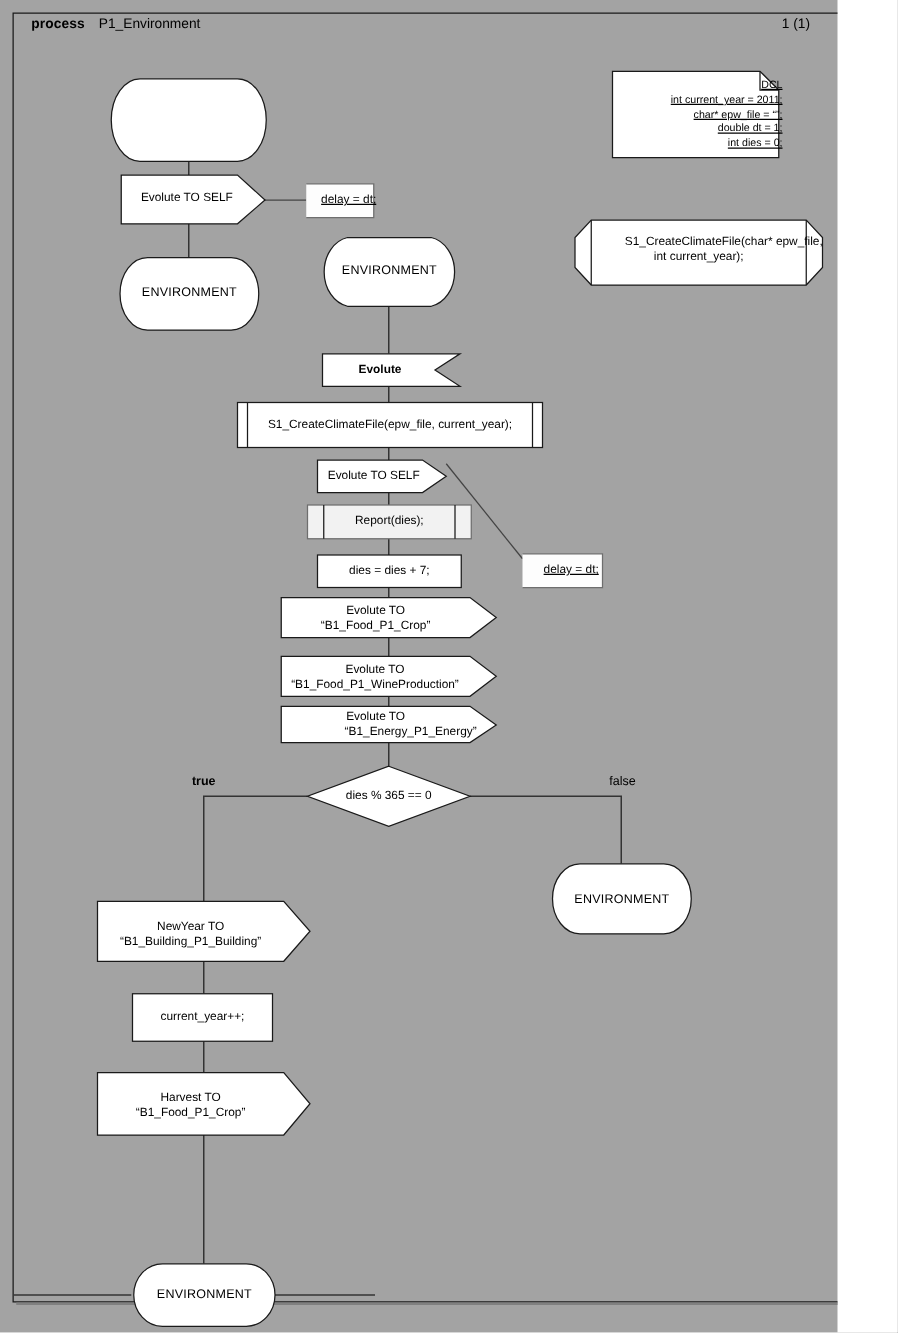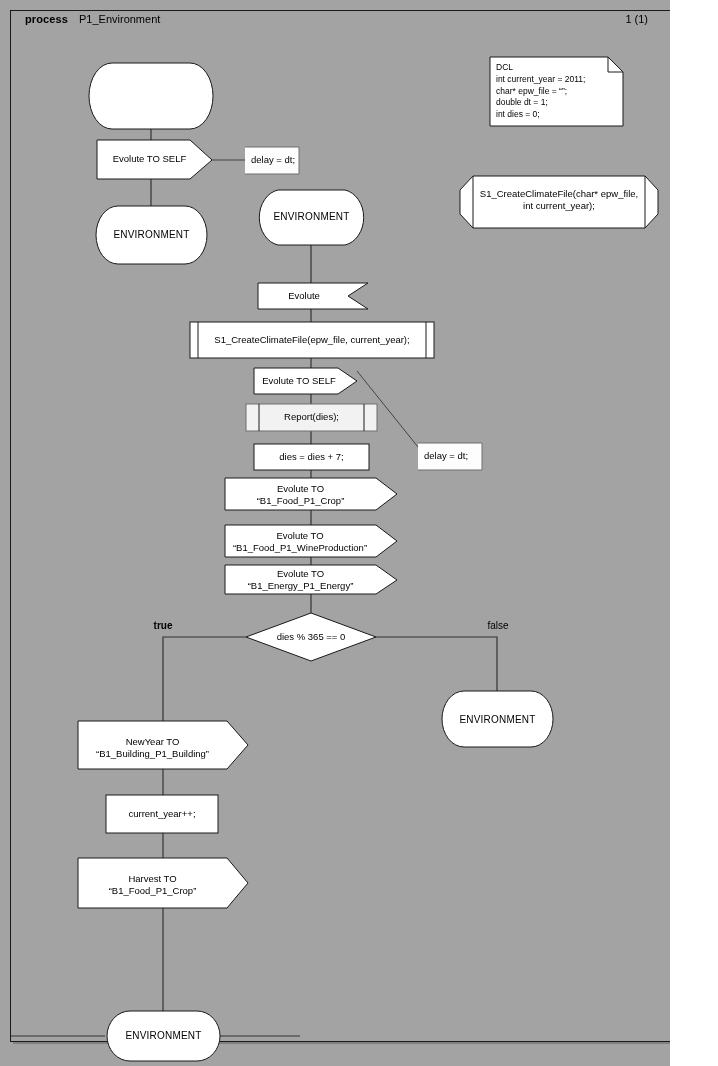--- a/index.html
+++ b/index.html
@@ -112,23 +112,24 @@
   
   .lbl {
     position: absolute;
     font-size: 9.5px;
     color: #000;
     text-align: center;
     line-height: 12.5px;
     white-space: pre;
   }
   .lbl-left {
-    text-align: left;
+    text-align: right;
     white-space: pre;
     line-height: 12px;
+    text-decoration: underline;
   }
   .lbl-state { font-size: 10px; letter-spacing: 0.2px; }
   .lbl-branch { font-size: 10px; }
 </style>
 </head>
 <body>
 
 <div id="page">
 
   <div id="page-frame"></div>
@@ -240,40 +241,40 @@
   <div class="lbl lbl-state" style="left:112px; top:90px; width:78px;"></div>
 
   <div class="lbl" style="left:97px; top:153px; width:105px;">Evolute TO SELF</div>
 
   <div class="lbl lbl-left" style="left:251px; top:154px; width:50px;">delay = dt;</div>
 
   <div class="lbl lbl-state" style="left:107px; top:229px; width:89px;">ENVIRONMENT</div>
 
   <div class="lbl lbl-state" style="left:267px; top:211px; width:89px;">ENVIRONMENT</div>
 
-  <div class="lbl" style="left:258px; top:290px; width:92px;">Evolute</div>
+  <div class="lbl" style="left:258px; top:290px; width:92px;font-weight:bold;">Evolute</div>
 
   <div class="lbl" style="left:198px; top:334px; width:228px;">S1_CreateClimateFile(epw_file, current_year);</div>
 
   <div class="lbl" style="left:254px; top:375px; width:90px;">Evolute TO SELF</div>
 
   <div class="lbl" style="left:259px; top:411px; width:105px;">Report(dies);</div>
 
   <div class="lbl" style="left:254px; top:451px; width:115px;">dies = dies + 7;</div>
 
   <div class="lbl lbl-left" style="left:424px; top:450px; width:55px;">delay = dt;</div>
 
   <div class="lbl" style="left:225px; top:483px; width:151px;">Evolute TO</div>
   <div class="lbl" style="left:225px; top:495px; width:151px;">“B1_Food_P1_Crop”</div>
 
   <div class="lbl" style="left:220px; top:530px; width:160px;">Evolute TO</div>
   <div class="lbl" style="left:220px; top:542px; width:160px;">“B1_Food_P1_WineProduction”</div>
 
   <div class="lbl" style="left:225px; top:568px; width:151px;">Evolute TO</div>
-  <div class="lbl" style="left:225px; top:580px; width:151px;">“B1_Energy_P1_Energy”</div>
+  <div class="lbl" style="left:225px; top:580px; width:151px;padding-left:28px;">“B1_Energy_P1_Energy”</div>
 
   <div class="lbl" style="left:251px; top:631px; width:120px;text-align:center;">dies % 365 == 0</div>
 
   <div class="lbl lbl-branch" style="left:142px; top:620px; width:42px;font-weight:bold;">true</div>
   <div class="lbl lbl-branch" style="left:477px; top:620px; width:42px;">false</div>
 
   <div class="lbl lbl-state" style="left:453px; top:714px; width:89px;">ENVIRONMENT</div>
 
   <div class="lbl" style="left:78px; top:736px; width:149px;">NewYear TO</div>
   <div class="lbl" style="left:78px; top:748px; width:149px;">“B1_Building_P1_Building”</div>
@@ -284,16 +285,16 @@
   <div class="lbl" style="left:78px; top:885px; width:149px;">“B1_Food_P1_Crop”</div>
 
   <div class="lbl lbl-state" style="left:119px; top:1030px; width:89px;">ENVIRONMENT</div>
 
   <div class="lbl lbl-left" style="left:496px; top:62px; width:130px; font-size:8.5px; line-height:11.8px;">DCL
 int current_year = 2011;
 char* epw_file = “”;
 double dt = 1;
 int dies = 0;</div>
 
-  <div class="lbl" style="left:473px; top:188px; width:172px;">S1_CreateClimateFile(char* epw_file,</div>
+  <div class="lbl" style="left:473px; top:188px; width:172px;padding-left:20px;">S1_CreateClimateFile(char* epw_file,</div>
   <div class="lbl" style="left:473px; top:200px; width:172px;">int current_year);</div>
 
 </div>
 
 </body></html>

